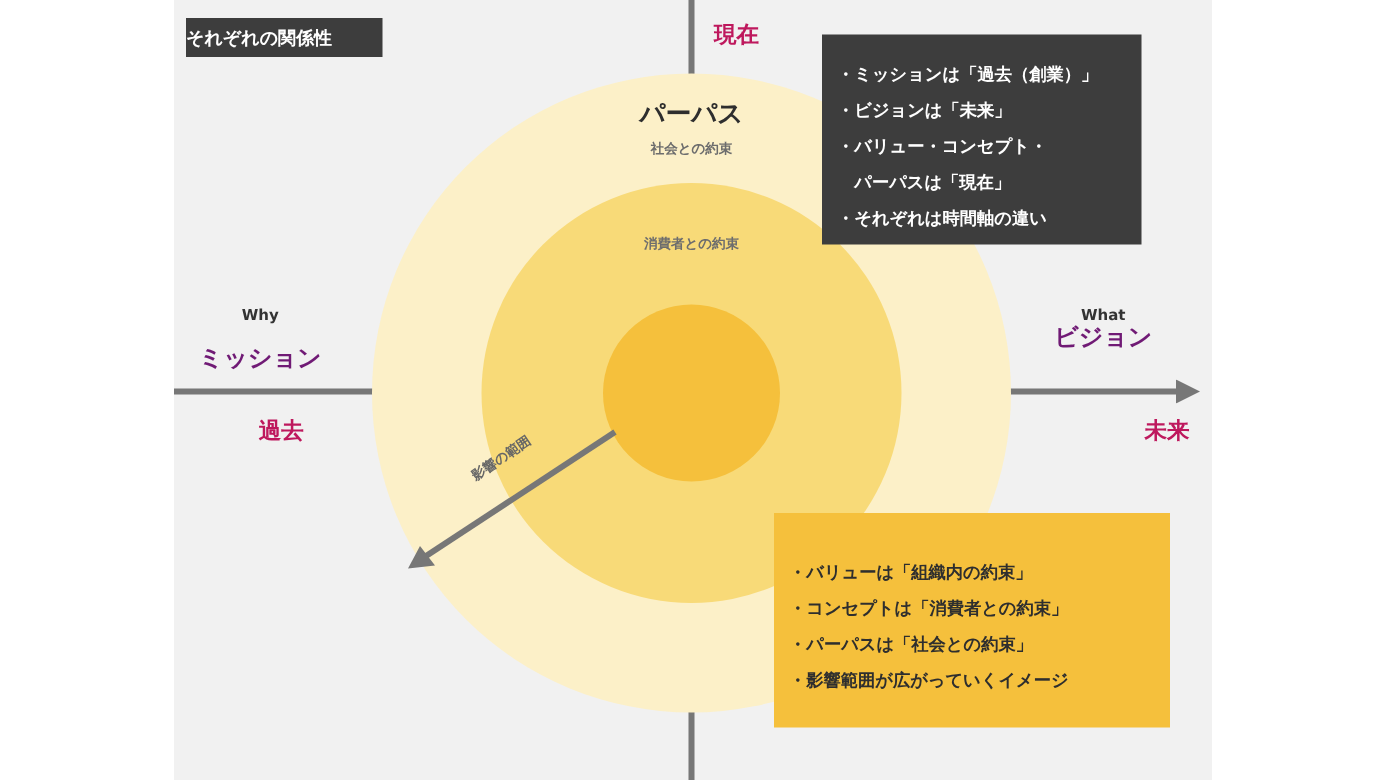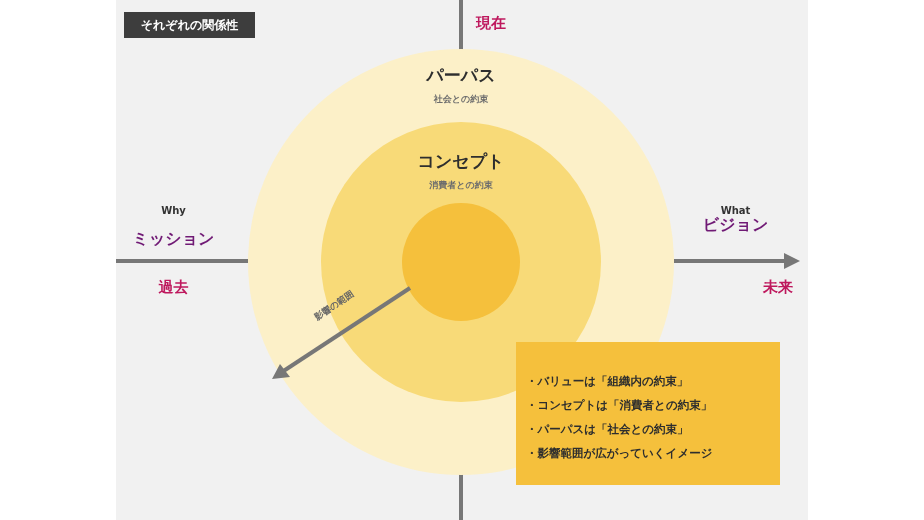--- a/index.html
+++ b/index.html
@@ -7,21 +7,21 @@
          font-family:"DejaVu Sans","Liberation Sans",sans-serif; }
   .slide { position:absolute; left:116px; top:0; width:692px; height:520px; background:#f1f1f1; overflow:hidden; }
   .abs { position:absolute; }
   .circle { position:absolute; border-radius:50%; }
   .c-outer { left:132px; top:49px; width:426px; height:426px; background:#fcf0c8; }
   .c-mid   { left:205px; top:122px; width:280px; height:280px; background:#f8da78; }
   .c-inner { left:286px; top:203px; width:118px; height:118px; background:#f5c03c; }
   .vline { position:absolute; left:343px; width:4px; background:#777; }
   .hline { position:absolute; top:259px; height:4px; background:#777; }
   .title-tag { left:8px; top:12px; width:131px; height:26px; background:#3d3d3d; color:#fff;
-               font-weight:bold; font-size:12px; line-height:26px; text-align:center; }
+               font-weight:bold; font-size:12px; line-height:26px; text-align:left; }
   .center-label { position:absolute; text-align:center; width:160px; }
   .big { font-weight:bold; color:#2e2e2e; font-size:17px; }
   .sub { color:#6d6d6d; font-size:9px; font-weight:bold; margin-top:6px; }
   .axis-small { font-size:10px; font-weight:bold; color:#333; text-align:center; }
   .axis-big { font-size:16px; font-weight:bold; color:#701a75; text-align:center; }
   .axis-time { font-size:15px; font-weight:bold; color:#be185d; text-align:center; }
   .dark-box { left:432px; top:23px; width:213px; height:140px; background:#3d3d3d; color:#fff;
               font-weight:bold; font-size:11.5px; box-sizing:border-box; padding:14px 10px 0 10px; }
   .dark-box div { height:24px; line-height:24px; white-space:nowrap; }
   .yellow-box { left:400px; top:342px; width:264px; height:143px; background:#f5c03c; color:#2e2e2e;
@@ -46,42 +46,48 @@
 
   <div class="circle c-outer"></div>
   <div class="circle c-mid"></div>
   <div class="circle c-inner"></div>
 
   <div class="center-label" style="left:265px;top:64px;">
     <div class="big">パーパス</div>
     <div class="sub">社会との約束</div>
   </div>
   <div class="center-label" style="left:265px;top:150px;">
-    <div class="big">コンセプト</div>
     <div class="sub">消費者との約束</div>
   </div>
 
   <svg class="abs" style="left:150px;top:280px;" width="150" height="105">
     <line x1="144" y1="8" x2="16" y2="92" stroke="#777" stroke-width="4"></line>
     <polygon points="6,99 14,84 24,97" fill="#777"></polygon>
   </svg>
   <div class="diag-label">影響の範囲</div>
 
   <div class="abs title-tag">それぞれの関係性</div>
 
   <div class="abs axis-time" style="left:350px;top:14px;width:50px;">現在</div>
 
   <div class="abs axis-small" style="left:0;top:205px;width:115px;">Why</div>
   <div class="abs axis-big" style="left:0;top:229px;width:115px;">ミッション</div>
-  <div class="abs axis-time" style="left:0;top:278px;width:115px;">過去</div>
+  <div class="abs axis-time" style="left:0;top:278px;width:115px;padding-left:14px;">過去</div>
 
   <div class="abs axis-small" style="left:562px;top:205px;width:115px;">What</div>
   <div class="abs axis-big" style="left:562px;top:215px;width:115px;">ビジョン</div>
   <div class="abs axis-time" style="left:562px;top:278px;width:115px;text-align:right;">未来</div>
 
+  <div class="abs dark-box">
+    <div>・ミッションは「過去（創業）」</div>
+    <div>・ビジョンは「未来」</div>
+    <div>・バリュー・コンセプト・</div>
+    <div>　パーパスは「現在」</div>
+    <div>・それぞれは時間軸の違い</div>
+  </div>
 
   <div class="abs yellow-box">
     <div>・バリューは「組織内の約束」</div>
     <div>・コンセプトは「消費者との約束」</div>
     <div>・パーパスは「社会との約束」</div>
     <div>・影響範囲が広がっていくイメージ</div>
   </div>
 
 </div>
 

